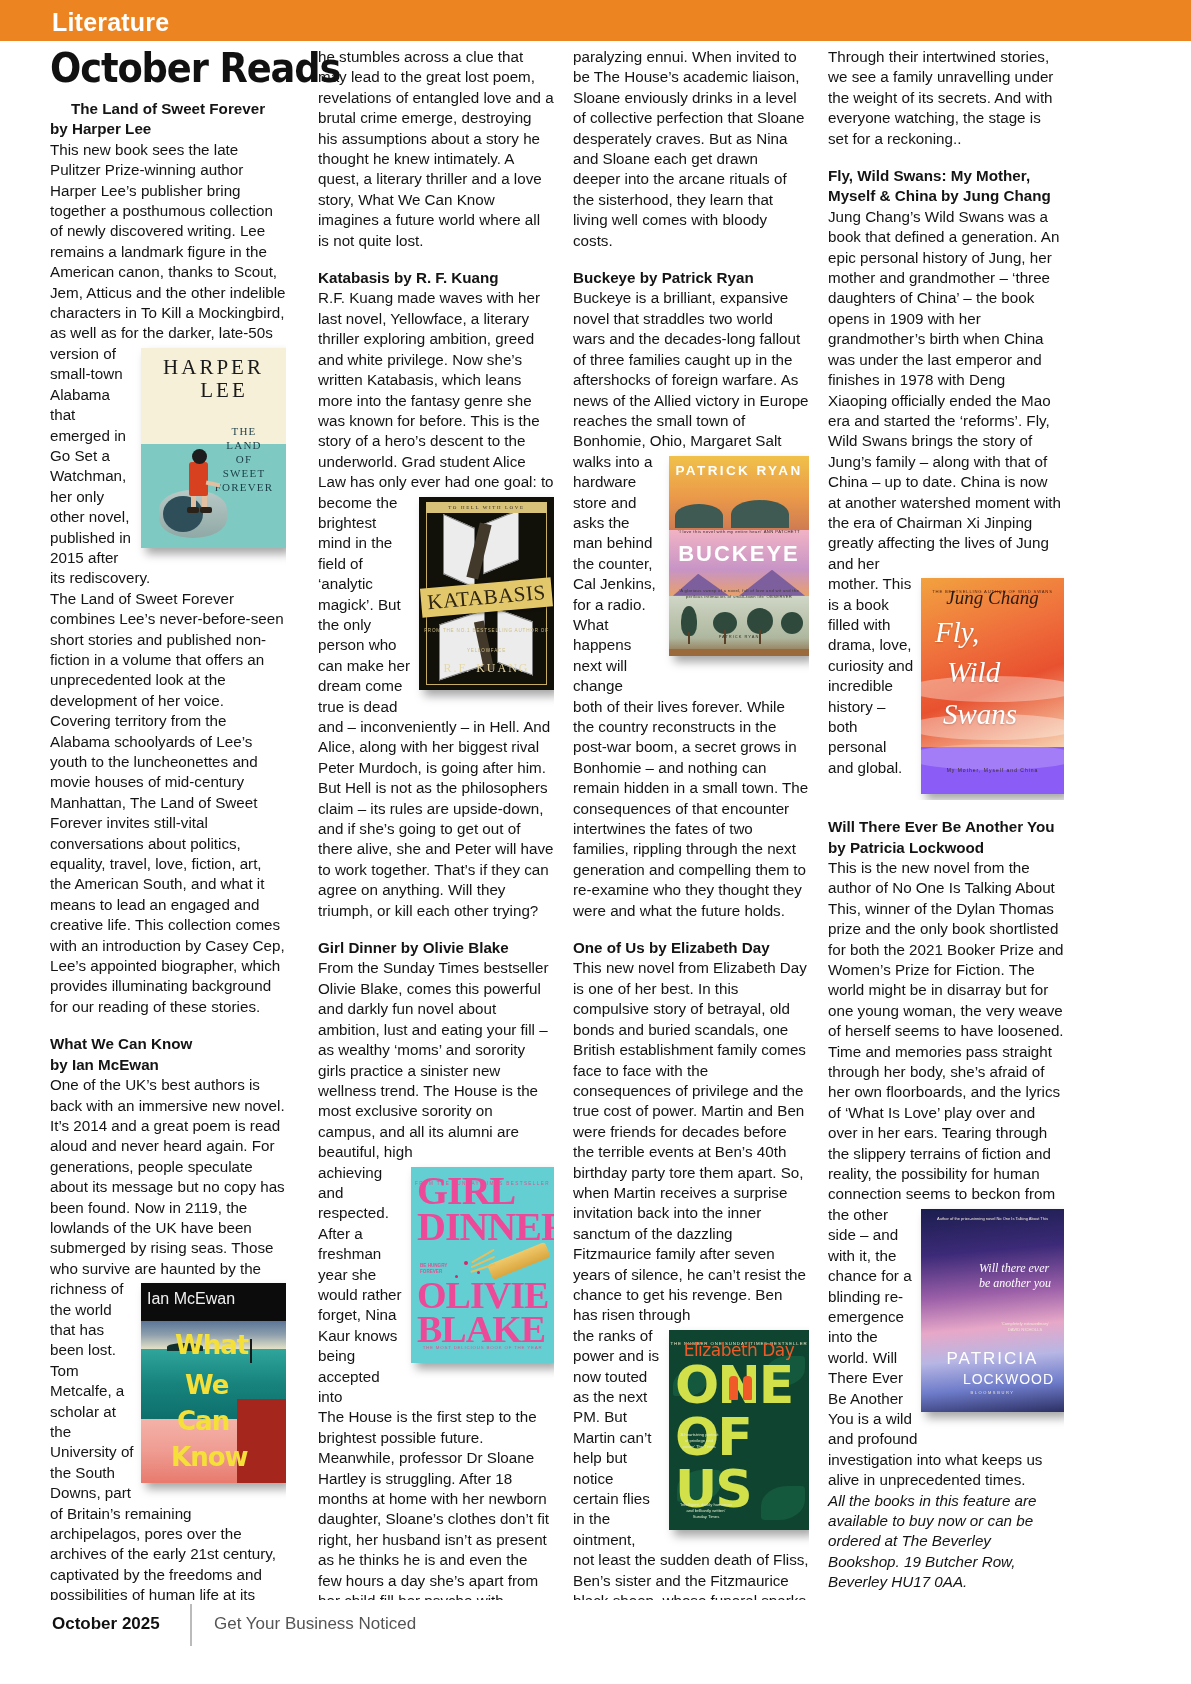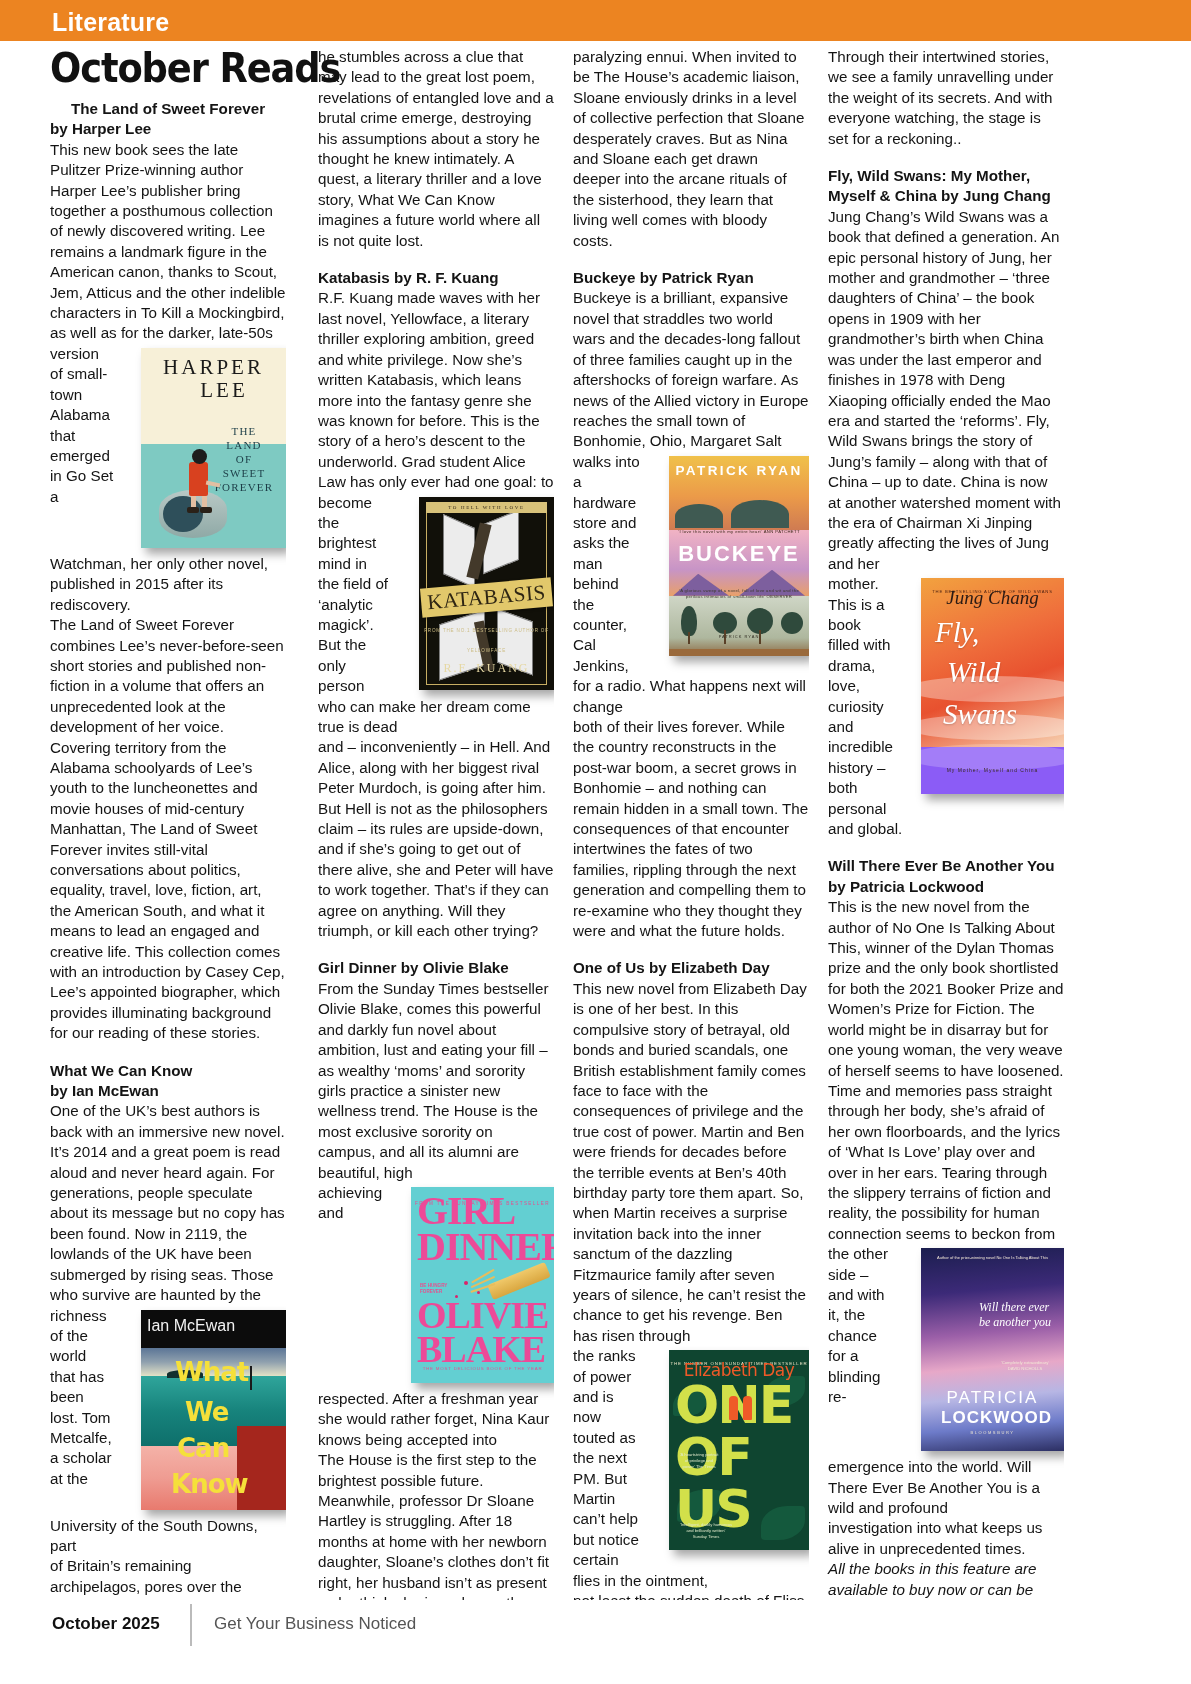--- a/index.html
+++ b/index.html
@@ -54,21 +54,21 @@
     font-style:italic;margin-top:20px;line-height:20.4px;
   }
   
   .wrapbox{overflow:hidden;}
   .cover{
     position:relative;
     box-shadow:5px 6px 9px rgba(0,0,0,.35);
     overflow:hidden;
     background:#ddd;
   }
-  .cover.rightfloat{float:right;margin:4px 0 6px 27px;}
+  .cover.rightfloat{float:right;margin:4px 0 6px 6px;}
   
   .footer{
     position:absolute;left:0;top:1600px;width:1191px;height:84px;
     background:#ffffff;
   }
   .footer-date{
     position:absolute;left:52px;top:14px;
     font-size:17px;font-weight:bold;color:#111;
   }
   .footer-rule{
@@ -192,22 +192,22 @@
 
   
   .cv-lw{width:143px;height:203px;
     background:linear-gradient(175deg,#1b1e4e 0%,#3c2a78 22%,#9b5fa8 42%,#e7a8c8 58%,#b7b6e4 72%,#6d7bc9 86%,#2c2f63 100%);}
   .cv-lw .kicker{position:absolute;left:12px;top:7px;right:12px;text-align:center;font-size:4px;line-height:5.6px;color:#f3e9d8;}
   .cv-lw .t{position:absolute;left:58px;top:52px;width:78px;
     font-family:"Liberation Serif", serif;font-size:12px;font-style:italic;line-height:15px;color:#ffffff;}
   .cv-lw .blurb{position:absolute;left:78px;top:112px;width:52px;font-size:4.2px;line-height:5.8px;color:#f1e6d6;text-align:center;}
   .cv-lw .n1{position:absolute;left:0;top:140px;width:100%;text-align:center;
     font-size:17px;font-weight:300;letter-spacing:2px;color:#ffffff;}
-  .cv-lw .n2{position:absolute;left:4px;top:160px;width:100%;text-align:center;
-    font-size:17px;font-weight:700;letter-spacing:1px;color:#ffffff;}
+  .cv-lw .n2{position:absolute;left:16px;top:160px;width:100%;text-align:center;
+    font-size:14px;font-weight:400;letter-spacing:1px;color:#ffffff;}
   .cv-lw .pub{position:absolute;left:0;bottom:8px;width:100%;text-align:center;font-size:4px;letter-spacing:1.6px;color:#e8e2d4;}
 
   
   .cv-mc{width:145px;height:200px;background:#0d7a73;}
   .cv-mc .black{position:absolute;left:0;top:0;width:100%;height:19%;background:#0c0c0c;}
   .cv-mc .auth{position:absolute;left:6px;top:6px;font-size:16px;color:#f2f2f2;}
   .cv-mc .sky{position:absolute;left:0;top:19%;width:100%;height:14%;
     background:linear-gradient(180deg,#5b7596,#8fa0ae,#e3e2c6);}
   .cv-mc .sea{position:absolute;left:0;top:33%;width:100%;height:35%;
     background:linear-gradient(180deg,#2fa59b,#17837c,#0e6f6b);}

